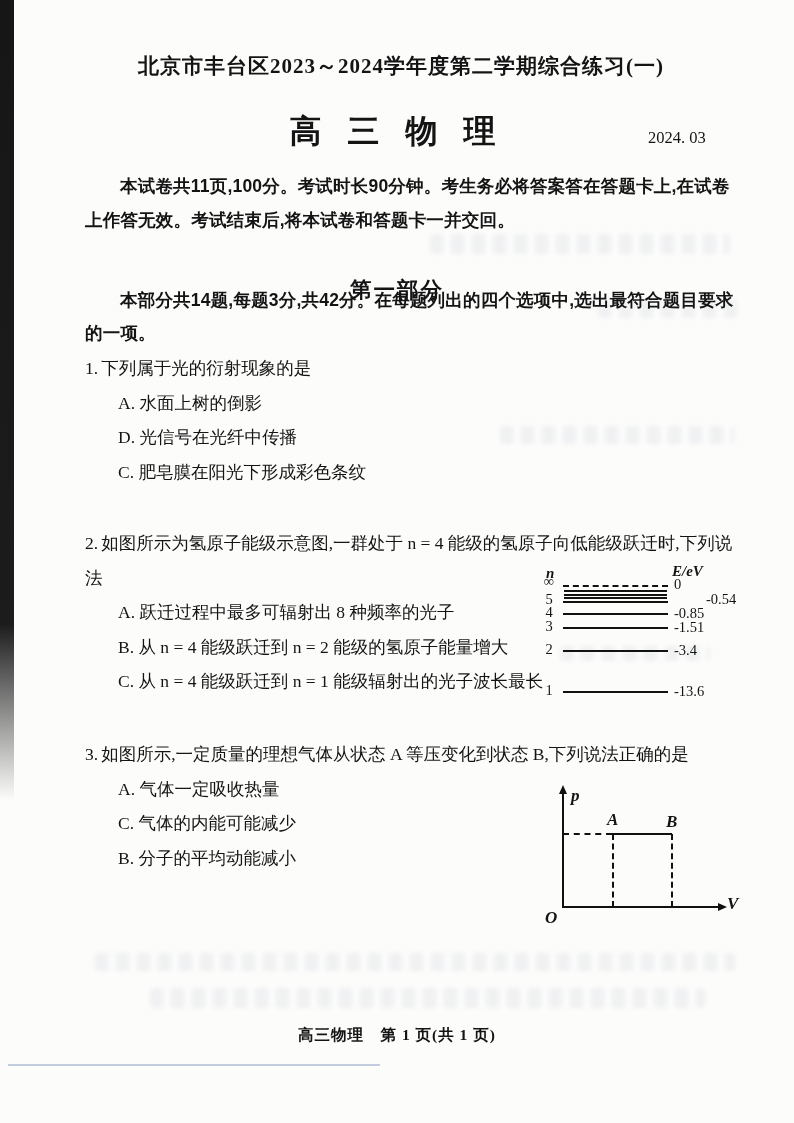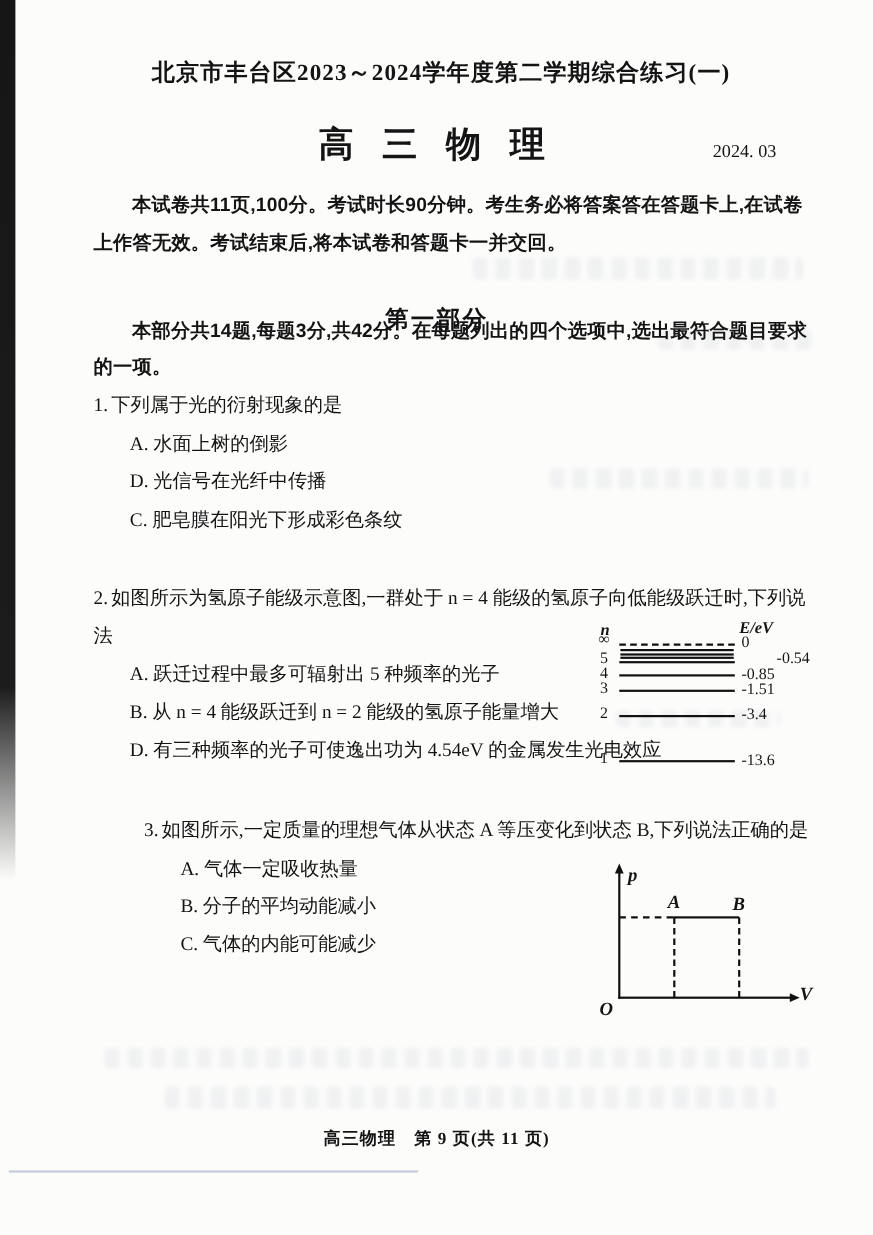--- a/index.html
+++ b/index.html
@@ -58,21 +58,21 @@
     letter-spacing:0.2px;
   }
 
   
   .question {
     left:85px; width:662px;
     font-size:17.5px; line-height:34.6px;
   }
   .q1 { top:351px; }
   .q2 { top:526px; }
-  .q3 { top:737px;margin-left:46px; }
+  .q3 { top:737px; }
   .q-num { padding-right:3px; }
   .q-option, .q-stem-cont { display:block; padding-left:33px; }
 
   
   .fig-energy { top:565px; left:540px; width:212px; height:142px; }
   .fig-energy .hdr-n { left:6px; top:0px; font-size:15px; font-style:italic; font-weight:700; }
   .fig-energy .hdr-e { left:132px; top:-2px; font-size:15px; font-style:italic; font-weight:700; }
   .elevel-line { left:23px; width:105px; height:0; border-top:2px solid #111; }
   .elevel-line.dashed { border-top-style:dashed; }
   .elevel-extra { left:24px; width:103px; height:0; border-top:2px solid #111; }
@@ -148,23 +148,23 @@
 
 <div class="abs question q1">
   <span><span class="q-num">1.</span><span>下列属于光的衍射现象的是</span></span>
   <span class="q-option">A. 水面上树的倒影</span>
   <span class="q-option">D. 光信号在光纤中传播</span>
   <span class="q-option">C. 肥皂膜在阳光下形成彩色条纹</span>
 </div>
 
 <div class="abs question q2">
   <span><span class="q-num">2.</span><span>如图所示为氢原子能级示意图,一群处于 n = 4 能级的氢原子向低能级跃迁时,下列说法</span></span>
-  <span class="q-option">A. 跃迁过程中最多可辐射出 5 种频率的光子</span>
+  <span class="q-option">A. 跃迁过程中最多可辐射出 8 种频率的光子</span>
   <span class="q-option">B. 从 n = 4 能级跃迁到 n = 2 能级的氢原子能量增大</span>
-  <span class="q-option">D. 有三种频率的光子可使逸出功为 4.54eV 的金属发生光电效应</span>
+  <span class="q-option">C. 从 n = 4 能级跃迁到 n = 1 能级辐射出的光子波长最长</span>
 </div>
 
 <div class="abs fig-energy">
   <span class="abs hdr-n">n</span>
   <span class="abs hdr-e">E/eV</span>
 
   <span class="abs elabel" style="top:8px;">∞</span>
   <div class="abs elevel-line dashed" style="top:20px;"></div>
   <span class="abs evalue" style="top:11px;">0</span>
 
@@ -189,36 +189,36 @@
   <span class="abs evalue" style="top:77px;">-3.4</span>
 
   <span class="abs elabel" style="top:117px;">1</span>
   <div class="abs elevel-line" style="top:126px;"></div>
   <span class="abs evalue" style="top:118px;">-13.6</span>
 </div>
 
 <div class="abs question q3">
   <span><span class="q-num">3.</span><span>如图所示,一定质量的理想气体从状态 A 等压变化到状态 B,下列说法正确的是</span></span>
   <span class="q-option">A. 气体一定吸收热量</span>
+  <span class="q-option">C. 气体的内能可能减少</span>
   <span class="q-option">B. 分子的平均动能减小</span>
-  <span class="q-option">C. 气体的内能可能减少</span>
 </div>
 
 <div class="abs fig-pv">
   <div class="abs pv-yaxis"></div>
   <div class="abs pv-arrow-up"></div>
   <div class="abs pv-xaxis"></div>
   <div class="abs pv-arrow-right"></div>
 
   <div class="abs pv-dash-h"></div>
   <div class="abs pv-ab-line"></div>
   <div class="abs pv-dash-v pv-dash-va"></div>
   <div class="abs pv-dash-v pv-dash-vb"></div>
 
   <span class="abs pv-lbl pv-p">p</span>
   <span class="abs pv-lbl pv-v">V</span>
   <span class="abs pv-lbl pv-o">O</span>
   <span class="abs pv-lbl pv-a">A</span>
   <span class="abs pv-lbl pv-b">B</span>
 </div>
 
-<div class="abs page-footer">高三物理　第 9 页(共 11 页)</div>
+<div class="abs page-footer">高三物理　第 1 页(共 1 页)</div>
 <div class="abs bottom-rule"></div>
 
 </body></html>

